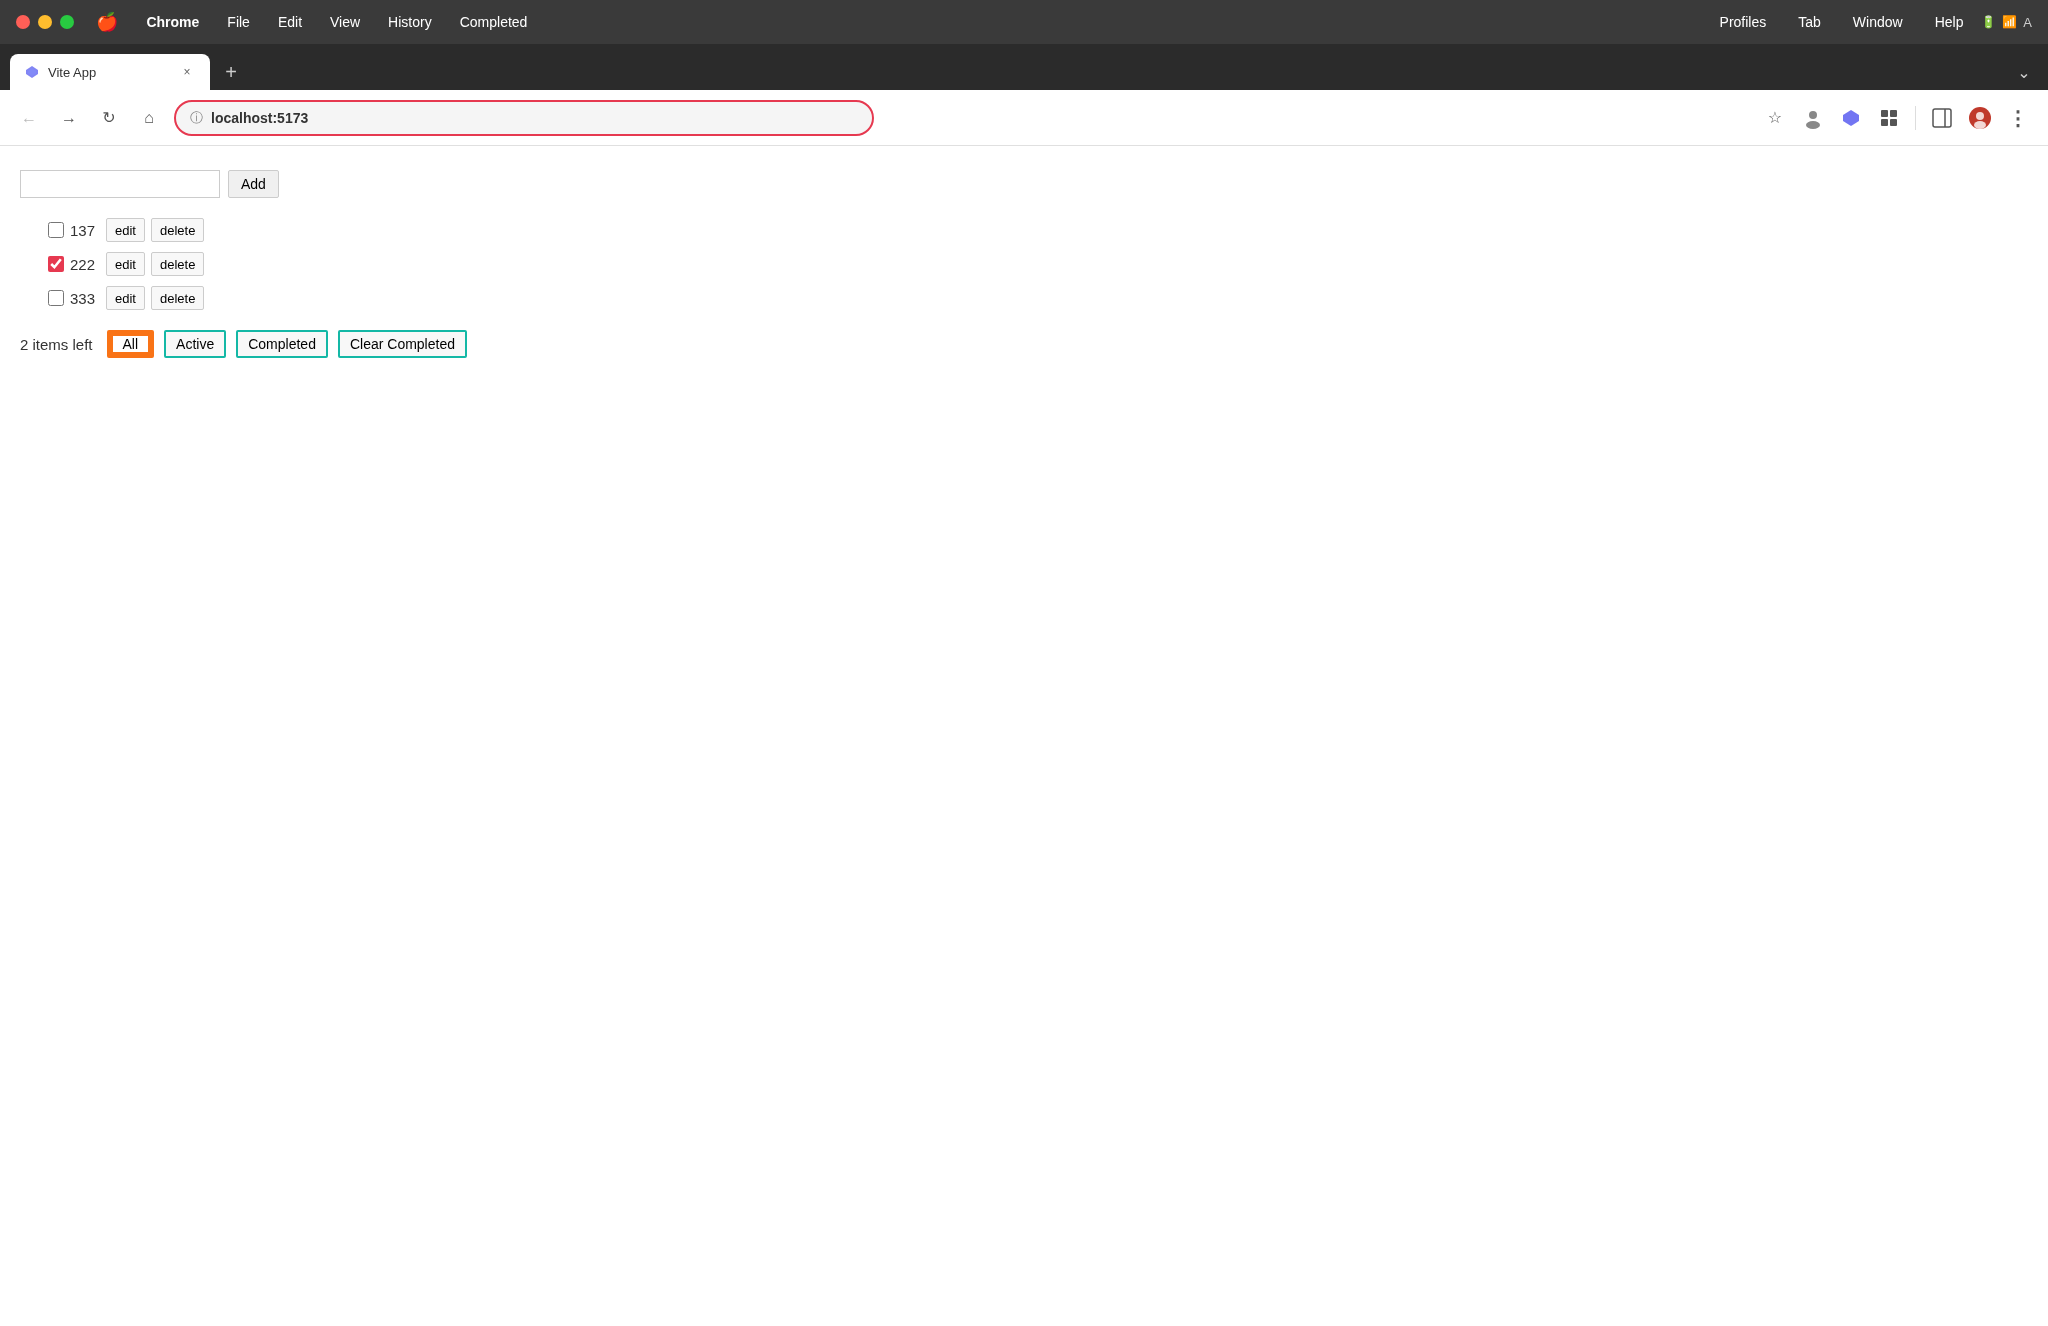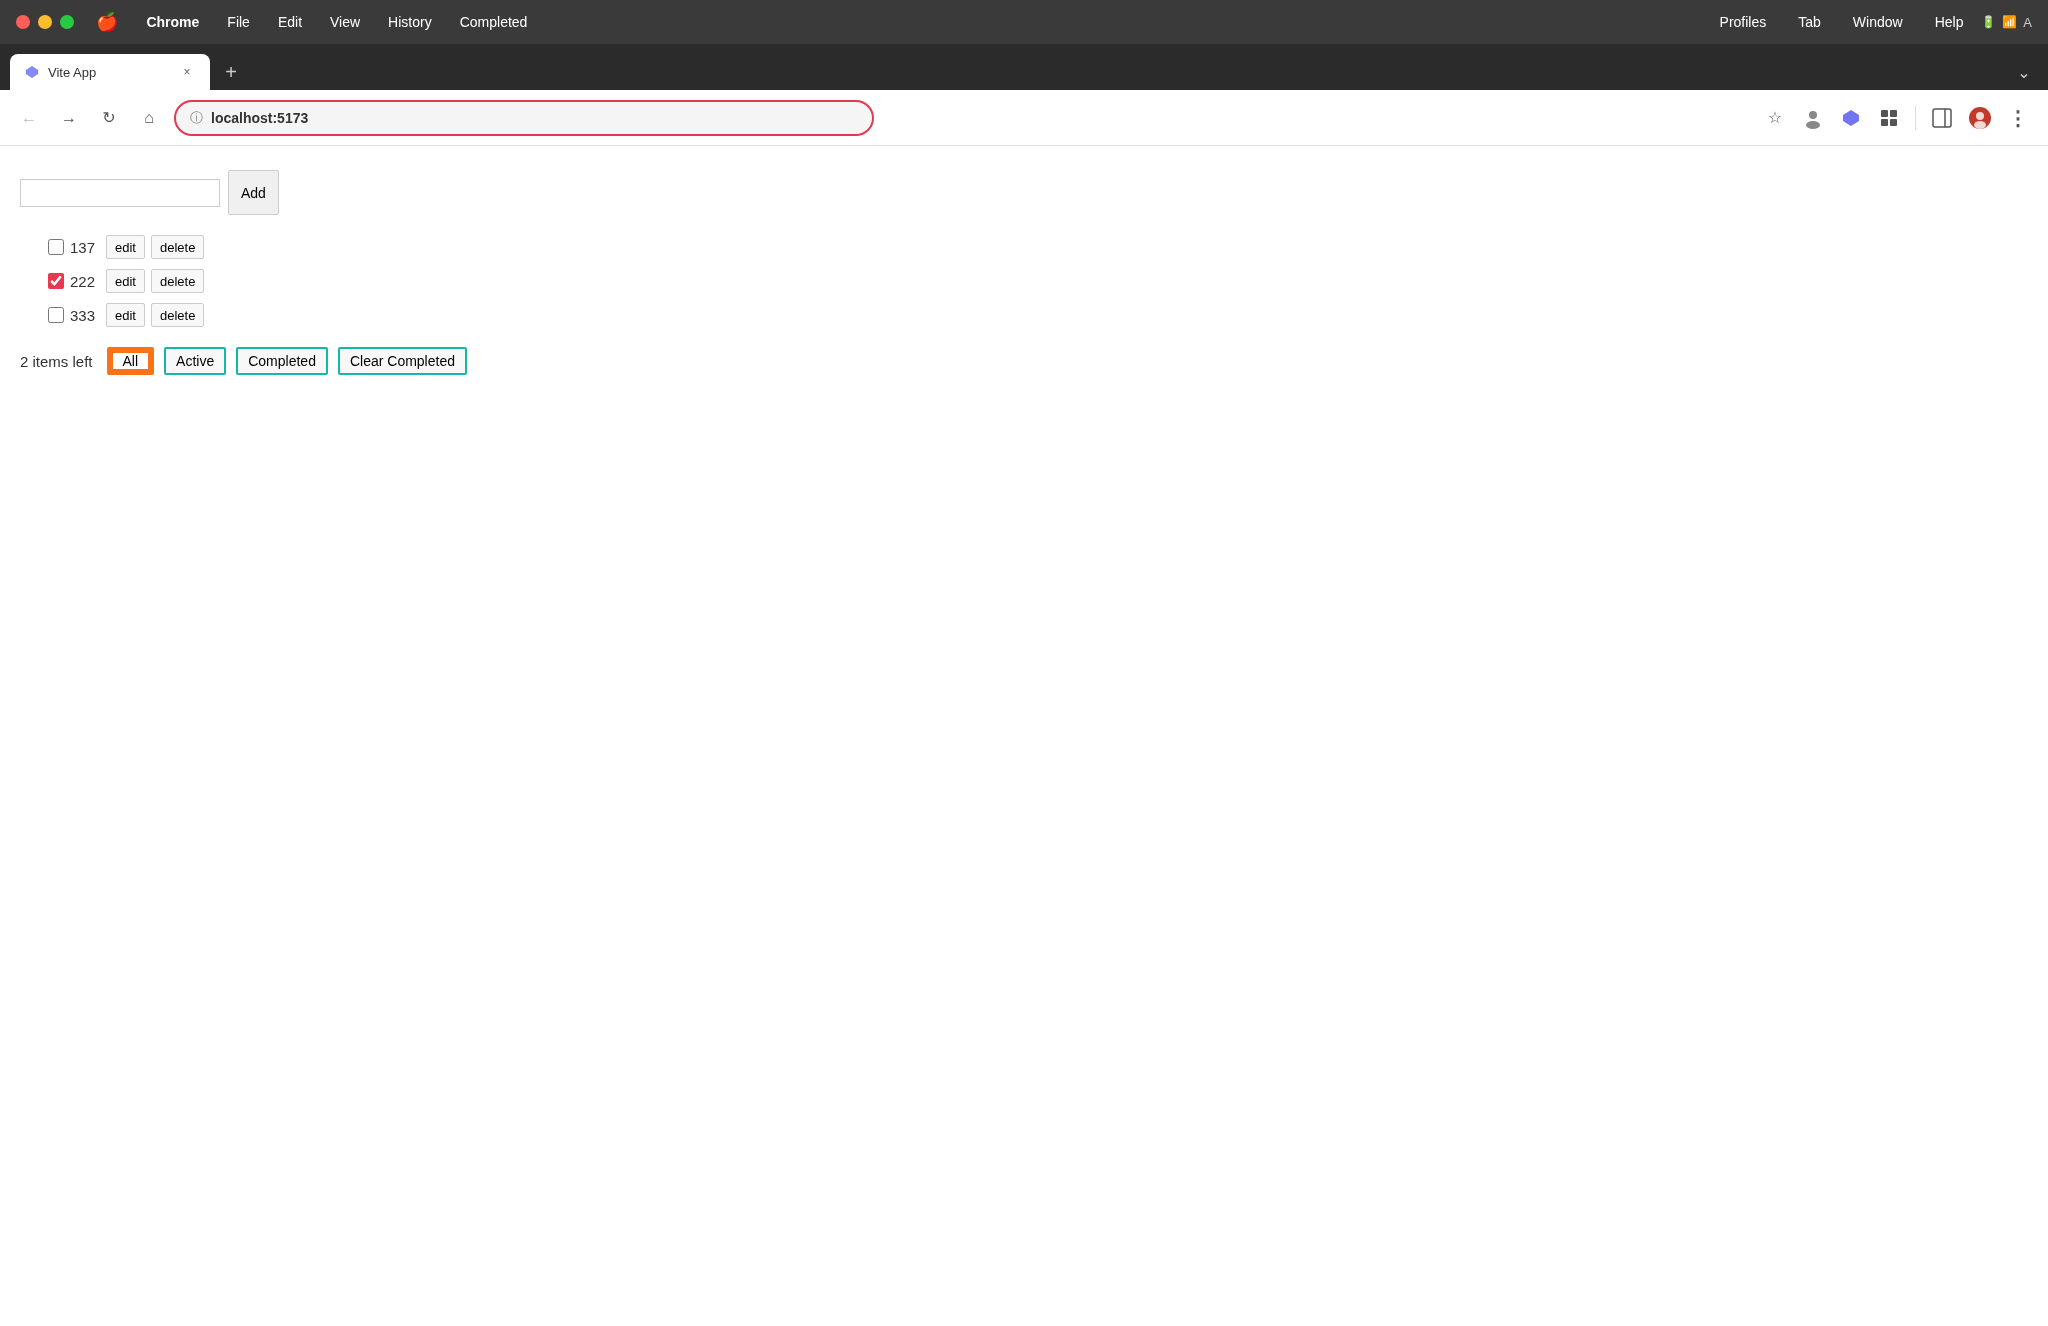--- a/index.html
+++ b/index.html
@@ -187,21 +187,21 @@
     }
     .add-input {
       width: 200px;
       height: 28px;
       border: 1px solid #ccc;
       padding: 2px 6px;
       font-size: 14px;
       outline: none;
     }
     .add-btn {
-      height: 45px;
+      height: 28px;
       padding: 0 12px;
       border: 1px solid #ccc;
       background: #f0f0f0;
       font-size: 14px;
       cursor: pointer;
       border-radius: 2px;
     }
 
     
     .todo-list {

